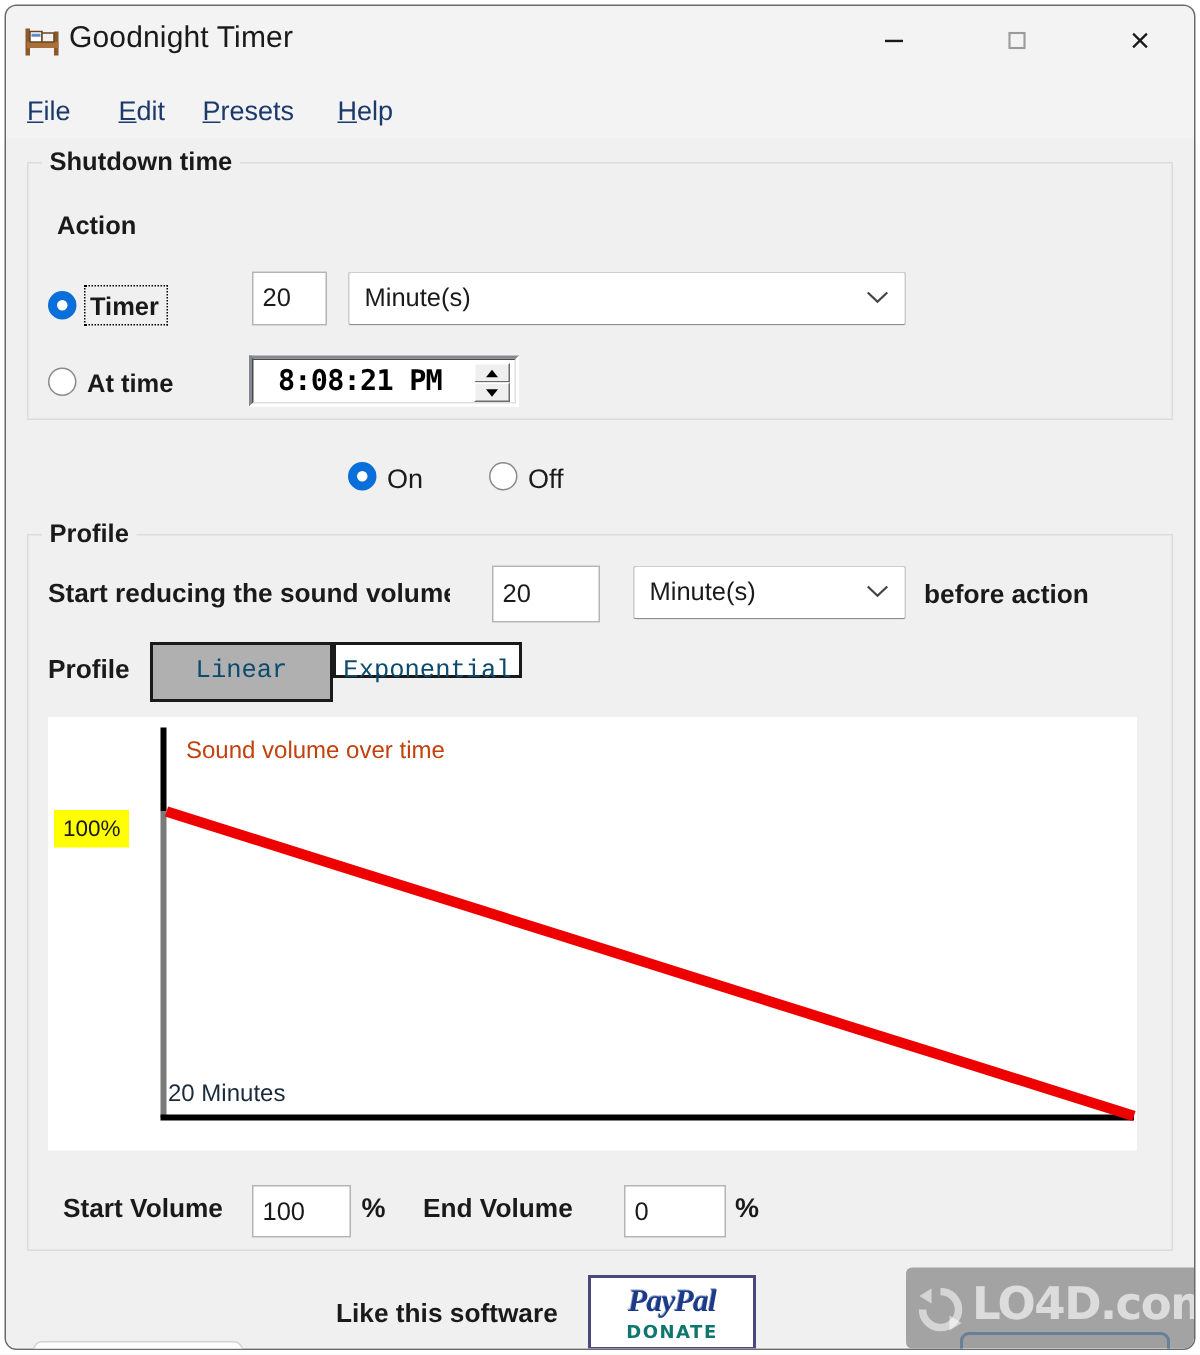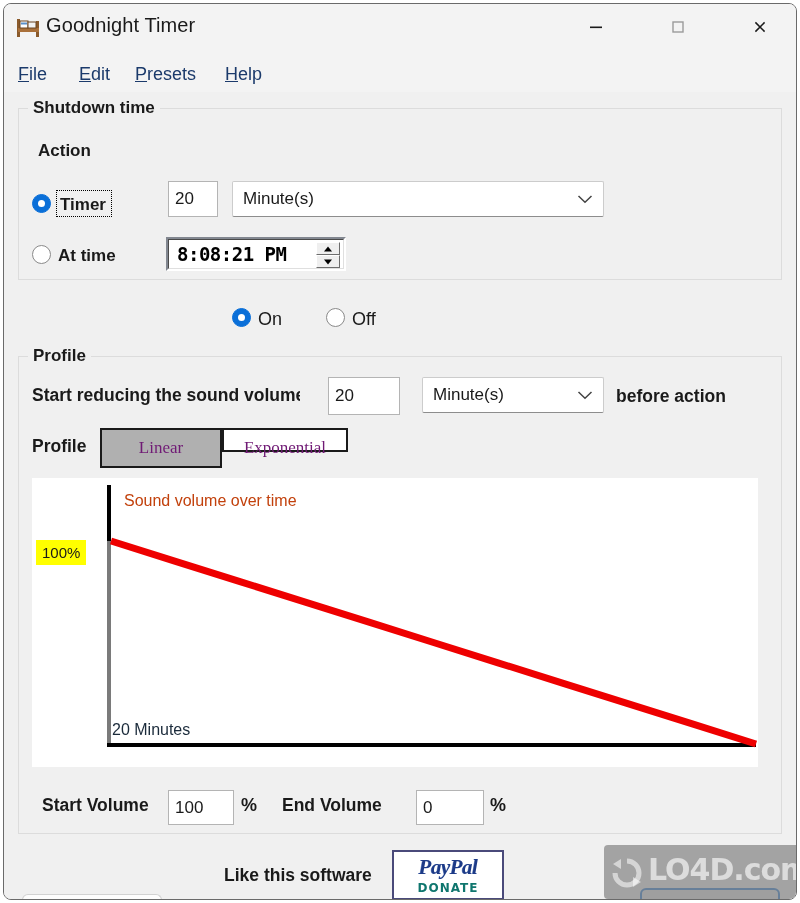--- a/index.html
+++ b/index.html
@@ -209,20 +209,21 @@
     border: 2px solid;
     border-color: #828790 #ffffff #ffffff #828790;
     box-sizing: border-box;
   }
   #spin-time-inner {
     position: absolute; inset: 0;
     border: 1px solid;
     border-color: #4a4a4a #dfdfdf #dfdfdf #4a4a4a;
     box-sizing: border-box;
     background: #ffffff;
+    text-align: center;
   }
   #spin-time-text {
     position: absolute;
     left: 8px; top: 50%;
     transform: translateY(-50%);
     width: 126px;
     overflow: hidden;
     white-space: nowrap;
     font-family: "DejaVu Sans Mono", monospace;
     font-size: 19px; font-weight: bold; color: #000;
@@ -250,22 +251,22 @@
     border-right: 4px solid transparent;
     transform: translate(-50%,-50%);
   }
   .tri.up { border-bottom: 5px solid #000; }
   .tri.dn { border-top: 5px solid #000; }
 
   
   .clsbtn {
     position: absolute;
     box-sizing: border-box;
-    font-family: Liberation Serif, serif;
-    font-size: 17px; color: #701a75;
+    font-family: Liberation Mono, monospace;
+    font-size: 17px; color: #0c4a6e;
     text-align: center;
     cursor: default;
     border: 2px solid #1a1a1a;
     background: #ffffff;
     line-height: 36px;
   }
   #btn-linear {
     left: 96px; top: 336px; width: 122px; height: 40px;
     background: #b0b0b0;
     border: 2px solid #1a1a1a;

